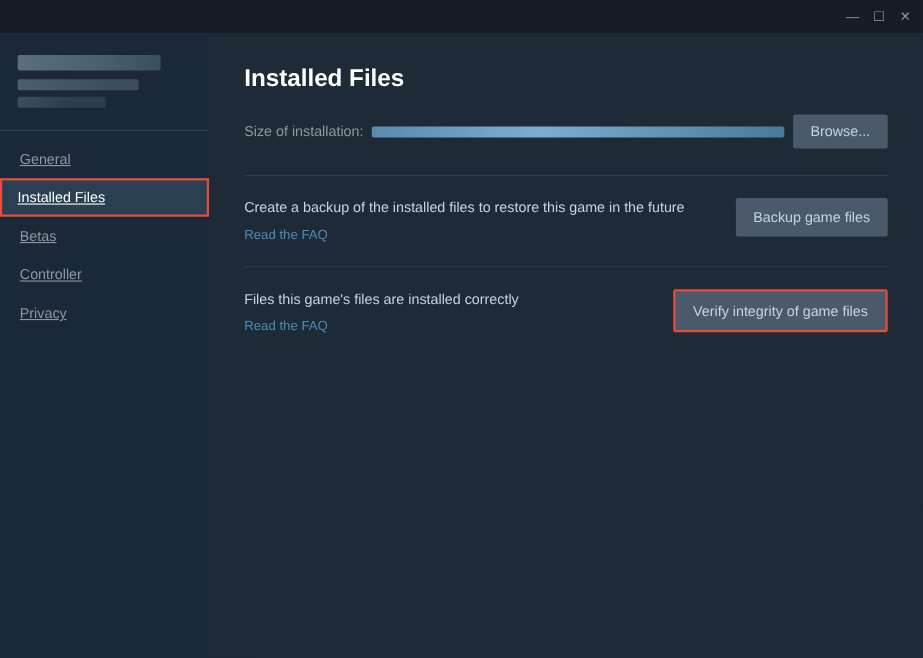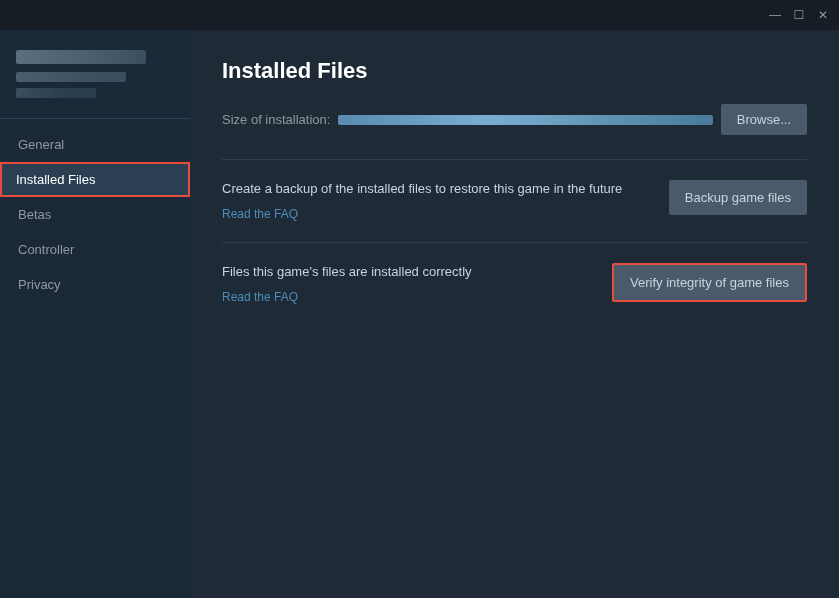--- a/index.html
+++ b/index.html
@@ -94,20 +94,21 @@
       background-color: #2a475e;
       margin: 4px 0 8px 0;
     }
 
     .sidebar-item {
       padding: 10px 16px;
       cursor: pointer;
       font-size: 13px;
       color: #8f98a0;
       border-left: 2px solid transparent;
+      text-decoration: underline;
     }
 
     
     .content {
       flex: 1;
       background-color: #1e2a35;
       padding: 28px 32px;
       overflow-y: auto;
     }
 

